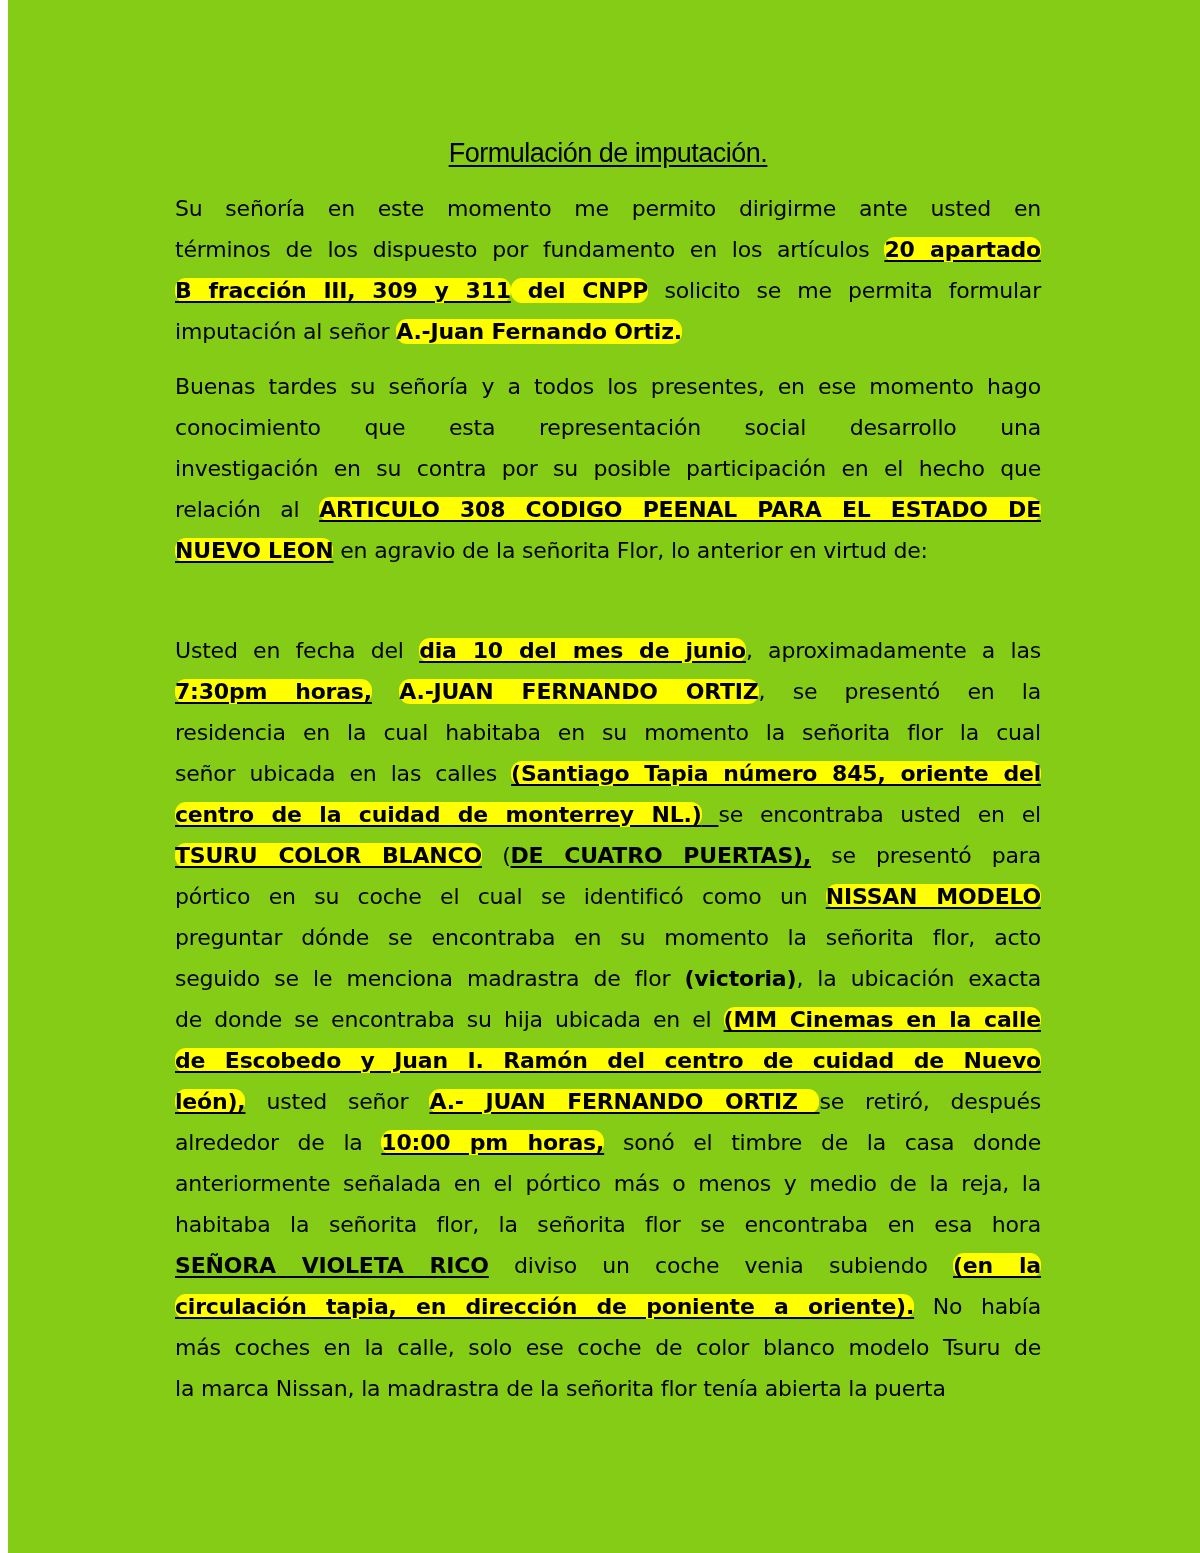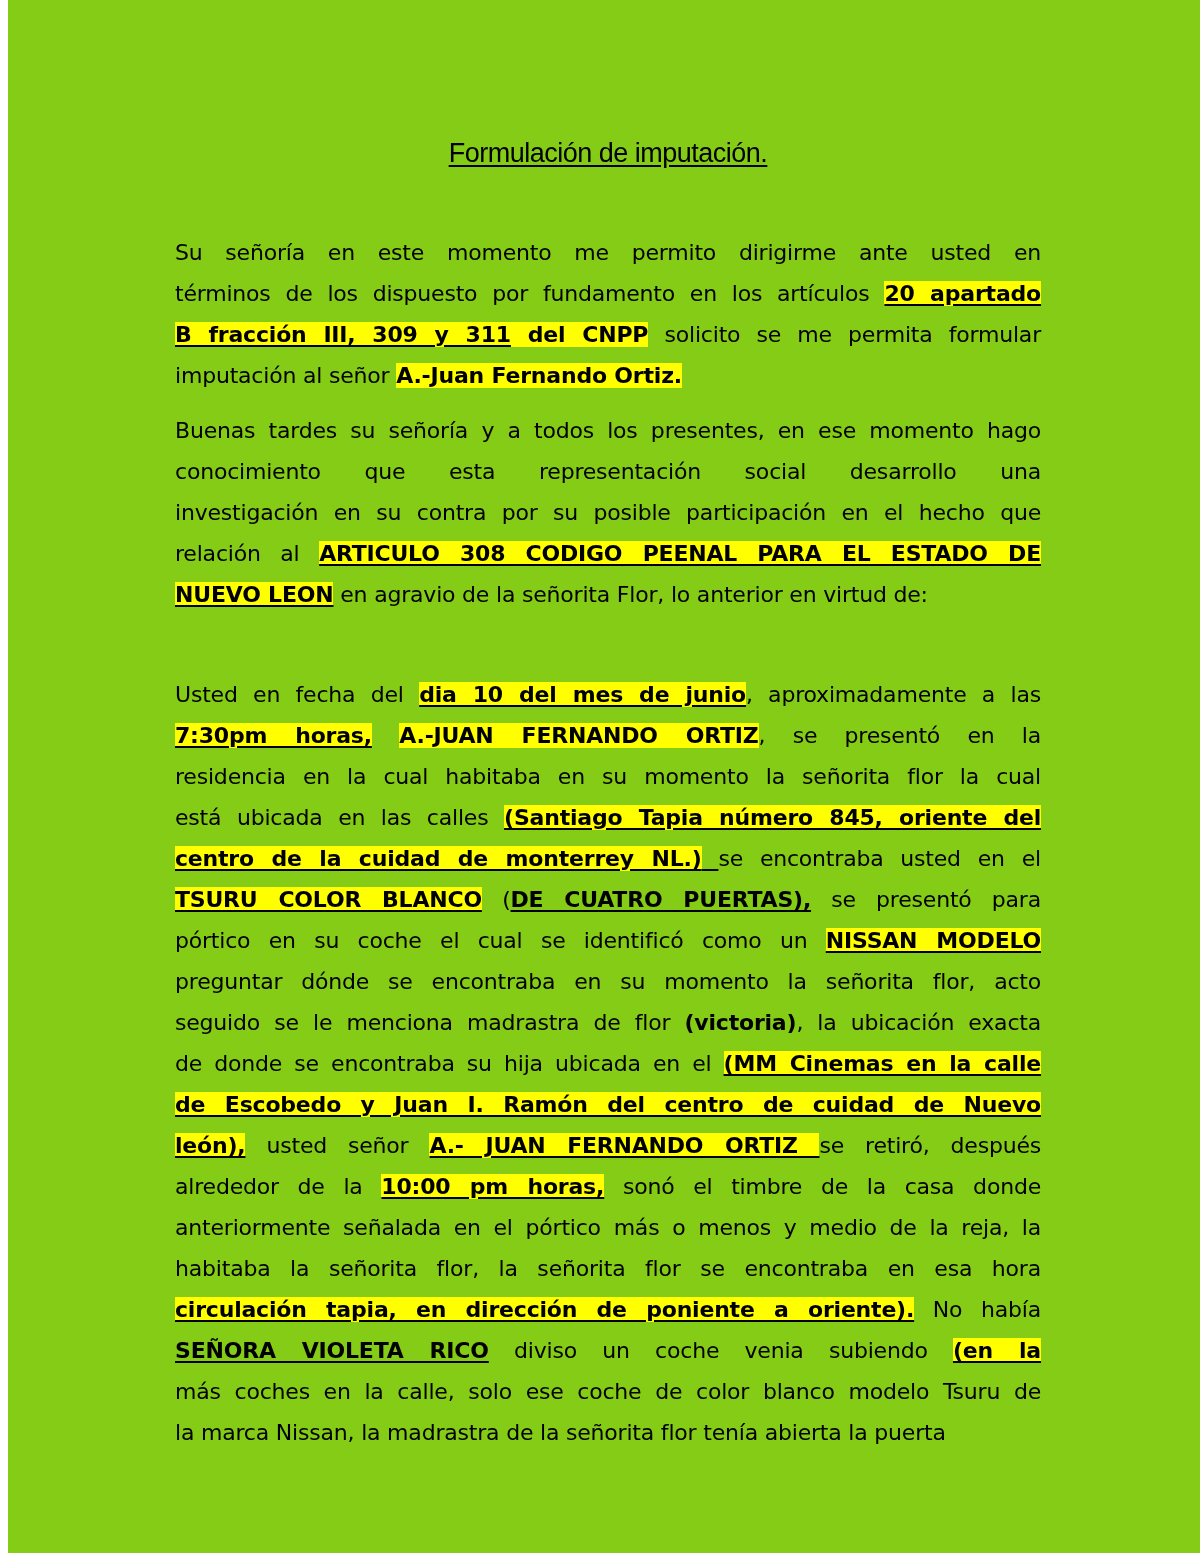--- a/index.html
+++ b/index.html
@@ -9,28 +9,28 @@
   }
   .title {
     position: absolute; left: 0; width: 1200px; top: 138px; text-align: center;
     font-family: "Liberation Sans", sans-serif; font-size: 27px; color: #000;
     letter-spacing: -0.5px;
   }
   .title span { text-decoration: underline; text-underline-offset: 3px; }
   .body {
     position: absolute; left: 167px; width: 866px;
     font-family: "DejaVu Sans", sans-serif; font-size: 22px; color: #000;
-    line-height: 41px; text-align: justify; letter-spacing: -0.2px; margin-top: 44px;
+    line-height: 41px; text-align: justify; letter-spacing: -0.2px;
   }
   .p1 { top: 188px; }
   .p2 { top: 366px; }
   .p3 { top: 630px; }
   .line { display: block; height: 41px; white-space: nowrap; text-align: justify; text-align-last: justify; }
   .line.last { text-align-last: left; }
-  .hl { background: #ffff00; }
+  .hl { background: #ffff00; border-radius: 11px; }
   .b { font-weight: bold; }
   .u { text-decoration: underline; text-underline-offset: 3px; }
 </style>
 </head>
 <body>
 
 <div class="page">
   <div class="title">
     <span>Formulación de imputación.</span>
   </div>
@@ -44,30 +44,30 @@
       <span class="line"><span class="">Buenas tardes su señoría y a todos los presentes, en ese momento hago</span></span>
       <span class="line"><span class="">conocimiento que esta representación social desarrollo una</span></span>
       <span class="line"><span class="">investigación en su contra por su posible participación en el hecho que</span></span>
       <span class="line"><span class="">relación al </span><span class="hl b u">ARTICULO 308 CODIGO PEENAL PARA EL ESTADO DE</span></span>
       <span class="line last"><span class="hl b u">NUEVO LEON</span><span class=""> en agravio de la señorita Flor, lo anterior en virtud de:</span></span>
     </div>
   <div class="body p3">
       <span class="line"><span class="">Usted en fecha del </span><span class="hl b u">dia 10 del mes de junio</span><span class="">, aproximadamente a las</span></span>
       <span class="line"><span class="hl b u">7:30pm horas,</span><span class=""> </span><span class="hl b">A.-JUAN FERNANDO ORTIZ</span><span class="">, se presentó en la</span></span>
       <span class="line"><span class="">residencia en la cual habitaba en su momento la señorita flor la cual</span></span>
-      <span class="line"><span class="">está ubicada en las calles </span><span class="hl b u">(Santiago Tapia número 845, oriente del</span></span>
+      <span class="line"><span class="">señor ubicada en las calles </span><span class="hl b u">(Santiago Tapia número 845, oriente del</span></span>
       <span class="line"><span class="hl b u">centro de la cuidad de monterrey NL.)</span><span class="u"> </span><span class="">se encontraba usted en el</span></span>
       <span class="line"><span class="hl b u">TSURU COLOR BLANCO</span><span class=""> (</span><span class="b u">DE CUATRO PUERTAS),</span><span class=""> se presentó para</span></span>
       <span class="line"><span class="">pórtico en su coche el cual se identificó como un </span><span class="hl b u">NISSAN MODELO</span></span>
       <span class="line"><span class="">preguntar dónde se encontraba en su momento la señorita flor, acto</span></span>
       <span class="line"><span class="">seguido se le menciona madrastra de flor </span><span class="b">(victoria)</span><span class="">, la ubicación exacta</span></span>
       <span class="line"><span class="">de donde se encontraba su hija ubicada en el </span><span class="hl b u">(MM Cinemas en la calle</span></span>
       <span class="line"><span class="hl b u">de Escobedo y Juan I. Ramón del centro de cuidad de Nuevo</span></span>
       <span class="line"><span class="hl b u">león),</span><span class=""> usted señor </span><span class="hl b u">A.- JUAN FERNANDO ORTIZ </span><span class="">se retiró, después</span></span>
       <span class="line"><span class="">alrededor de la </span><span class="hl b u">10:00 pm horas,</span><span class=""> sonó el timbre de la casa donde</span></span>
       <span class="line"><span class="">anteriormente señalada en el pórtico más o menos y medio de la reja, la</span></span>
       <span class="line"><span class="">habitaba la señorita flor, la señorita flor se encontraba en esa hora</span></span>
+      <span class="line"><span class="b u">SEÑORA VIOLETA RICO</span><span class=""> diviso un coche venia subiendo </span><span class="hl b u">(en la</span></span>
       <span class="line"><span class="hl b u">circulación tapia, en dirección de poniente a oriente).</span><span class=""> No había</span></span>
-      <span class="line"><span class="b u">SEÑORA VIOLETA RICO</span><span class=""> diviso un coche venia subiendo </span><span class="hl b u">(en la</span></span>
       <span class="line"><span class="">más coches en la calle, solo ese coche de color blanco modelo Tsuru de</span></span>
       <span class="line last"><span class="">la marca Nissan, la madrastra de la señorita flor tenía abierta la puerta</span></span>
     </div>
 </div>
 
 </body></html>

